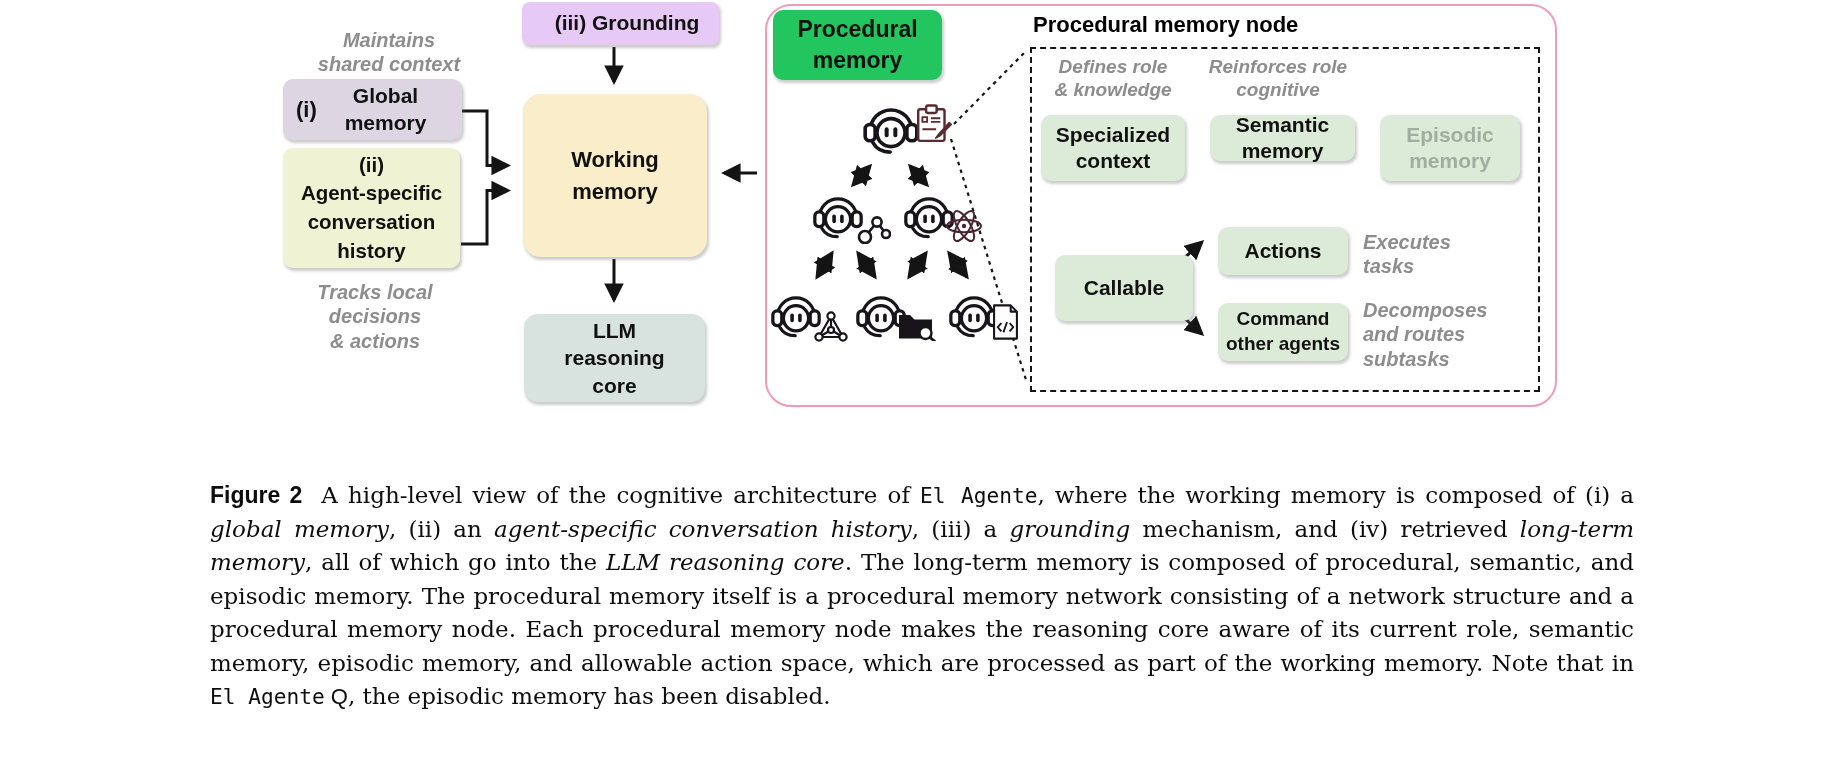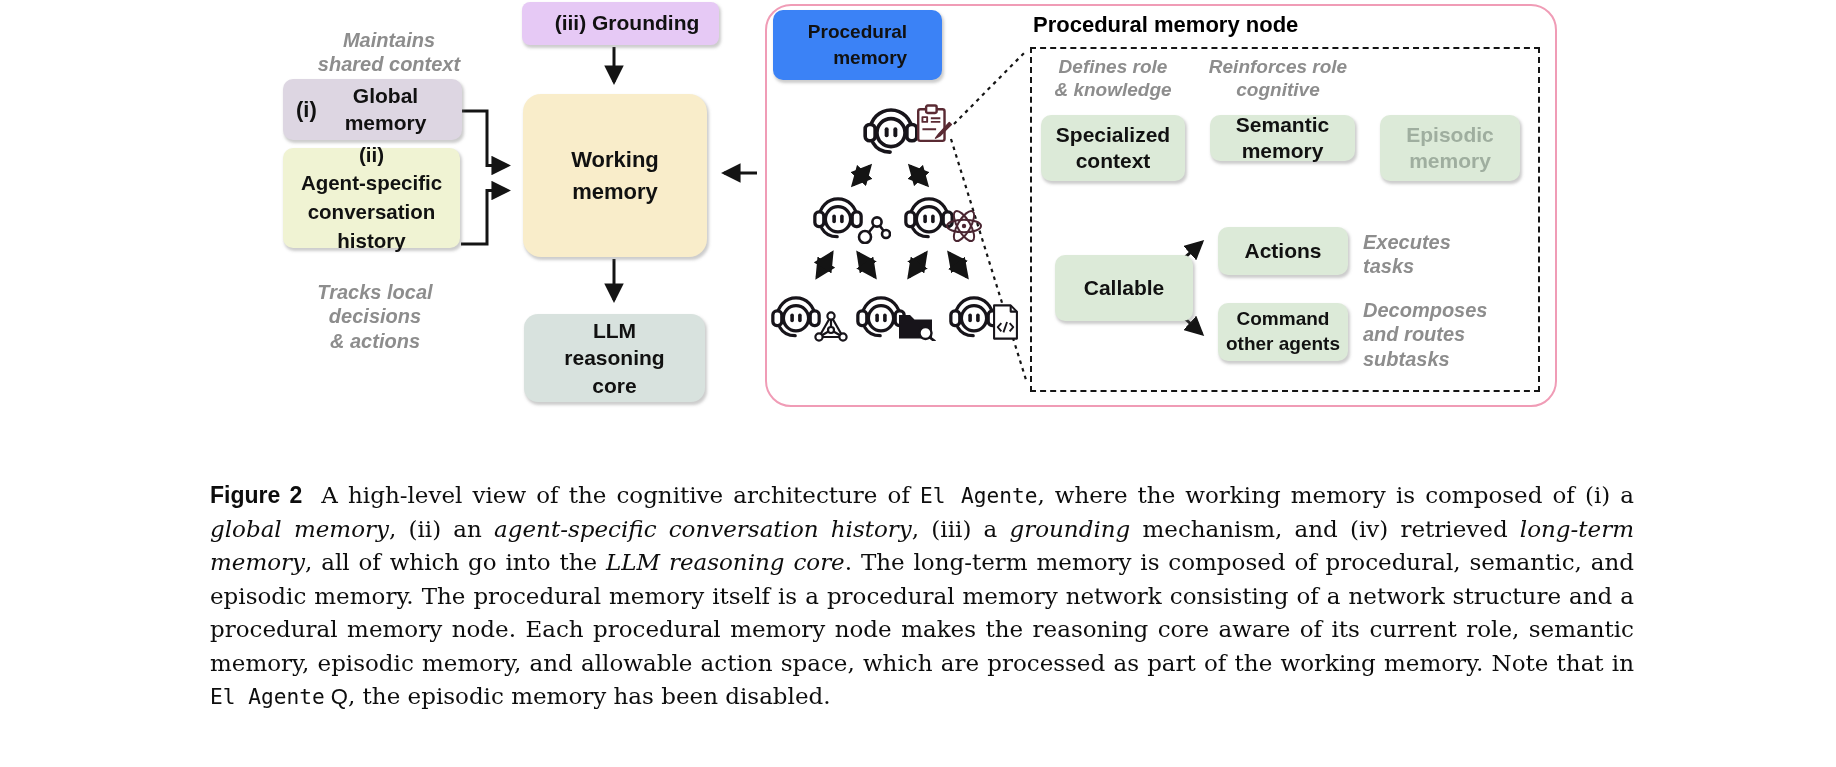--- a/index.html
+++ b/index.html
@@ -8,21 +8,21 @@
   svg.overlay{position:absolute;left:0;top:0;pointer-events:none;}
   .box{position:absolute;display:flex;align-items:center;justify-content:center;
        text-align:center;font-weight:bold;color:#111;white-space:pre-line;
        box-shadow:1.5px 2.5px 3px rgba(110,110,110,.35);line-height:1.25;}
   .r8{border-radius:8px;} .r10{border-radius:10px;} .r14{border-radius:14px;} .r18{border-radius:18px;}
   .grounding{background:#e6c9f5;font-size:21px;padding-left:13px;}
   .global{background:#ddd6e2;font-size:21px;}
   .agentspec{background:#f0f3d3;font-size:20.5px;line-height:1.4;}
   .working{background:#f9edca;font-size:22px;line-height:1.45;}
   .llm{background:#d8e2de;font-size:21px;line-height:1.3;}
-  .cyanbox{background:#3b82f6;font-size:19px;line-height:1.35;text-align:right;}
+  .cyanbox{background:#22c55e;font-size:23px;line-height:1.35;}
   .greenbox{background:#dcead8;font-size:21px;}
   .gray-note{position:absolute;color:#8d8d8d;font-weight:bold;font-style:italic;
        text-align:center;white-space:pre-line;line-height:1.22;}
   .gray-note.left{text-align:left;font-style:italic;}
   .roman{position:absolute;left:13px;top:50%;transform:translateY(-50%);font-weight:bold;font-size:22px;color:#111;}
   .pink-panel{position:absolute;border:2px solid #f09cb6;border-radius:26px;background:transparent;}
   .dashed-box{position:absolute;border:2.5px dashed #151515;}
   .node-title{position:absolute;font-weight:bold;font-size:22px;color:#000000;}
   .episodic-text{color:#9fae9f;}
   .cmd{font-size:19px;line-height:1.3;}
@@ -89,21 +89,21 @@
 
   <div class="gray-note" style="left:305px;top:28px;width:168px;font-size:20px;">Maintains
 shared context</div>
 
   <div class="box global r10" style="left:283px;top:79px;width:179px;height:61px;">
     <span class="roman">(i)</span>
     <span style="margin-left:26px;white-space:pre-line;">Global
 memory</span>
   </div>
 
-  <div class="box agentspec r10" style="left:283px;top:148px;width:177px;height:100px;">(ii)
+  <div class="box agentspec r10" style="left:283px;top:148px;width:177px;height:120px;">(ii)
 Agent-specific
 conversation
 history</div>
 
   <div class="box working r18" style="left:523px;top:94px;width:184px;height:163px;">Working
 memory</div>
 
   <div class="box llm r14" style="left:524px;top:314px;width:181px;height:88px;">LLM
 reasoning
 core</div>

